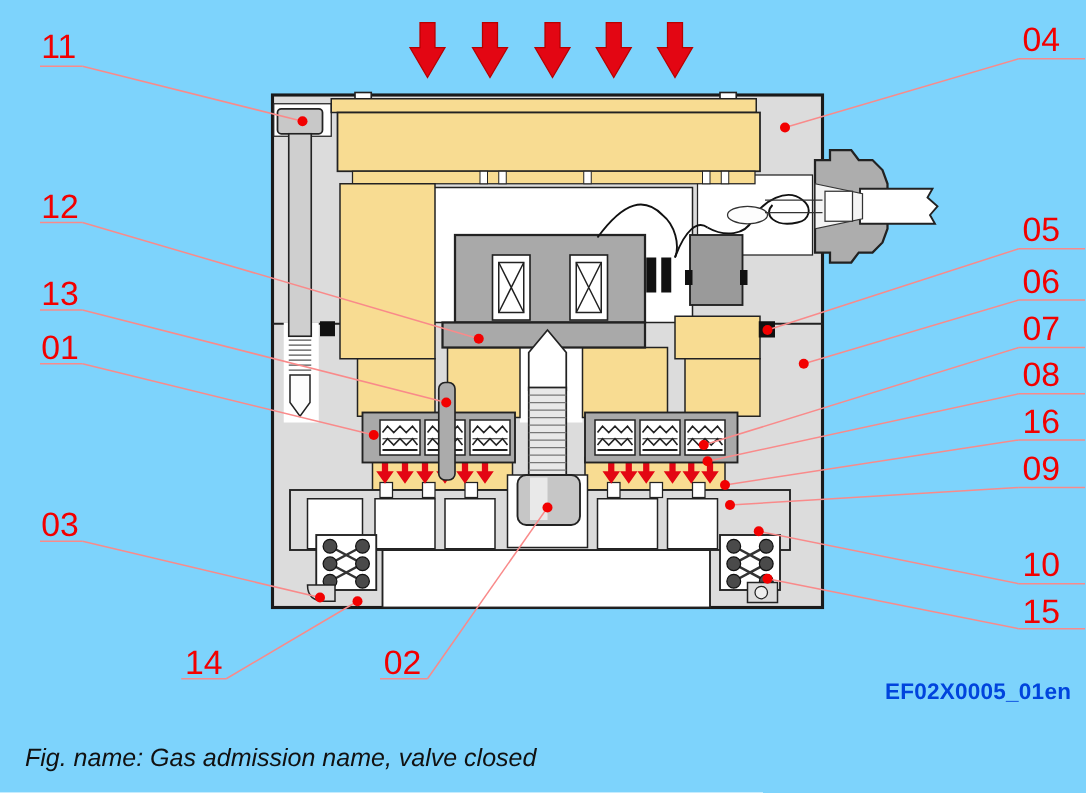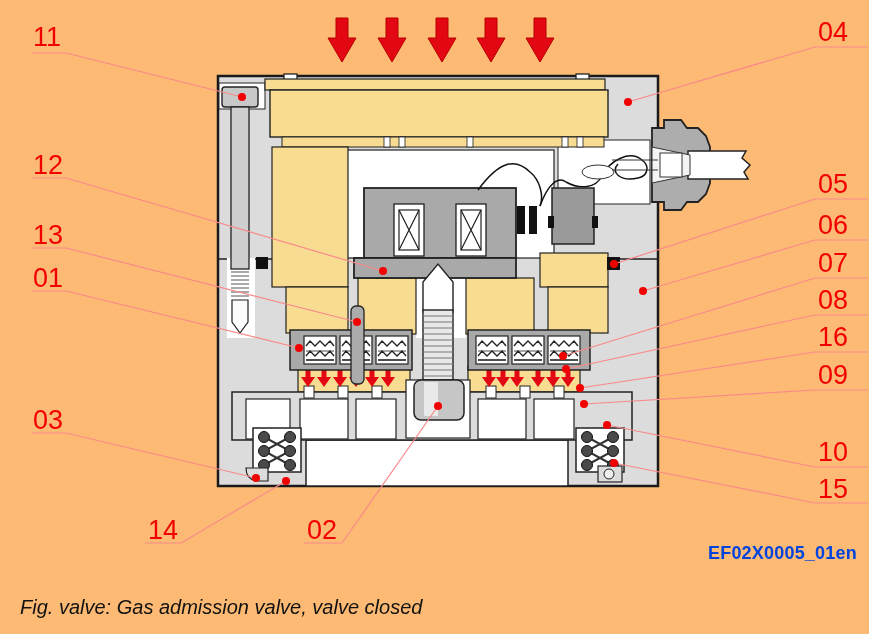--- a/index.html
+++ b/index.html
@@ -1,17 +1,17 @@
 <!DOCTYPE html>
 <html style="--arrow-red: #E30613; --code-blue: #0044DD;"><head>
 <meta charset="utf-8">
 <style>
   html,body{margin:0;padding:0;background:#ffffff;}
   .stage{
-    position:relative;width:869px;height:634px;background:#fdba74;
+    position:relative;width:869px;height:634px;background:#7dd3fc;
     font-family:"Liberation Sans",sans-serif;overflow:hidden;
   }
   .stage svg{position:absolute;left:0;top:0;}
   .figcode{
     position:absolute;left:708px;top:543px;font-size:18px;font-weight:700;
     color:var(--code-blue,#0044DD);letter-spacing:0.2px;
   }
   .caption{
     position:absolute;left:20px;top:596px;font-size:20px;font-style:italic;
     color:#111111;
@@ -288,15 +288,15 @@
         <g>
           <line x1="815" y1="503" x2="868" y2="503" stroke="#F98A8A" stroke-width="1.2"></line>
           <line x1="815" y1="503" x2="614" y2="463" stroke="#F98A8A" stroke-width="1.2"></line>
           <circle cx="614" cy="463" r="4" fill="#F20000"></circle>
           <text x="818" y="498" fill="#F20000" class="callout-text">15</text>
         </g>
       </g>
 </svg>
 
 <div class="figcode">EF02X0005_01en</div>
-<div class="caption">Fig. valve: Gas admission valve, valve closed</div>
+<div class="caption">Fig. name: Gas admission name, valve closed</div>
 
 </div>
 
 </body></html>

